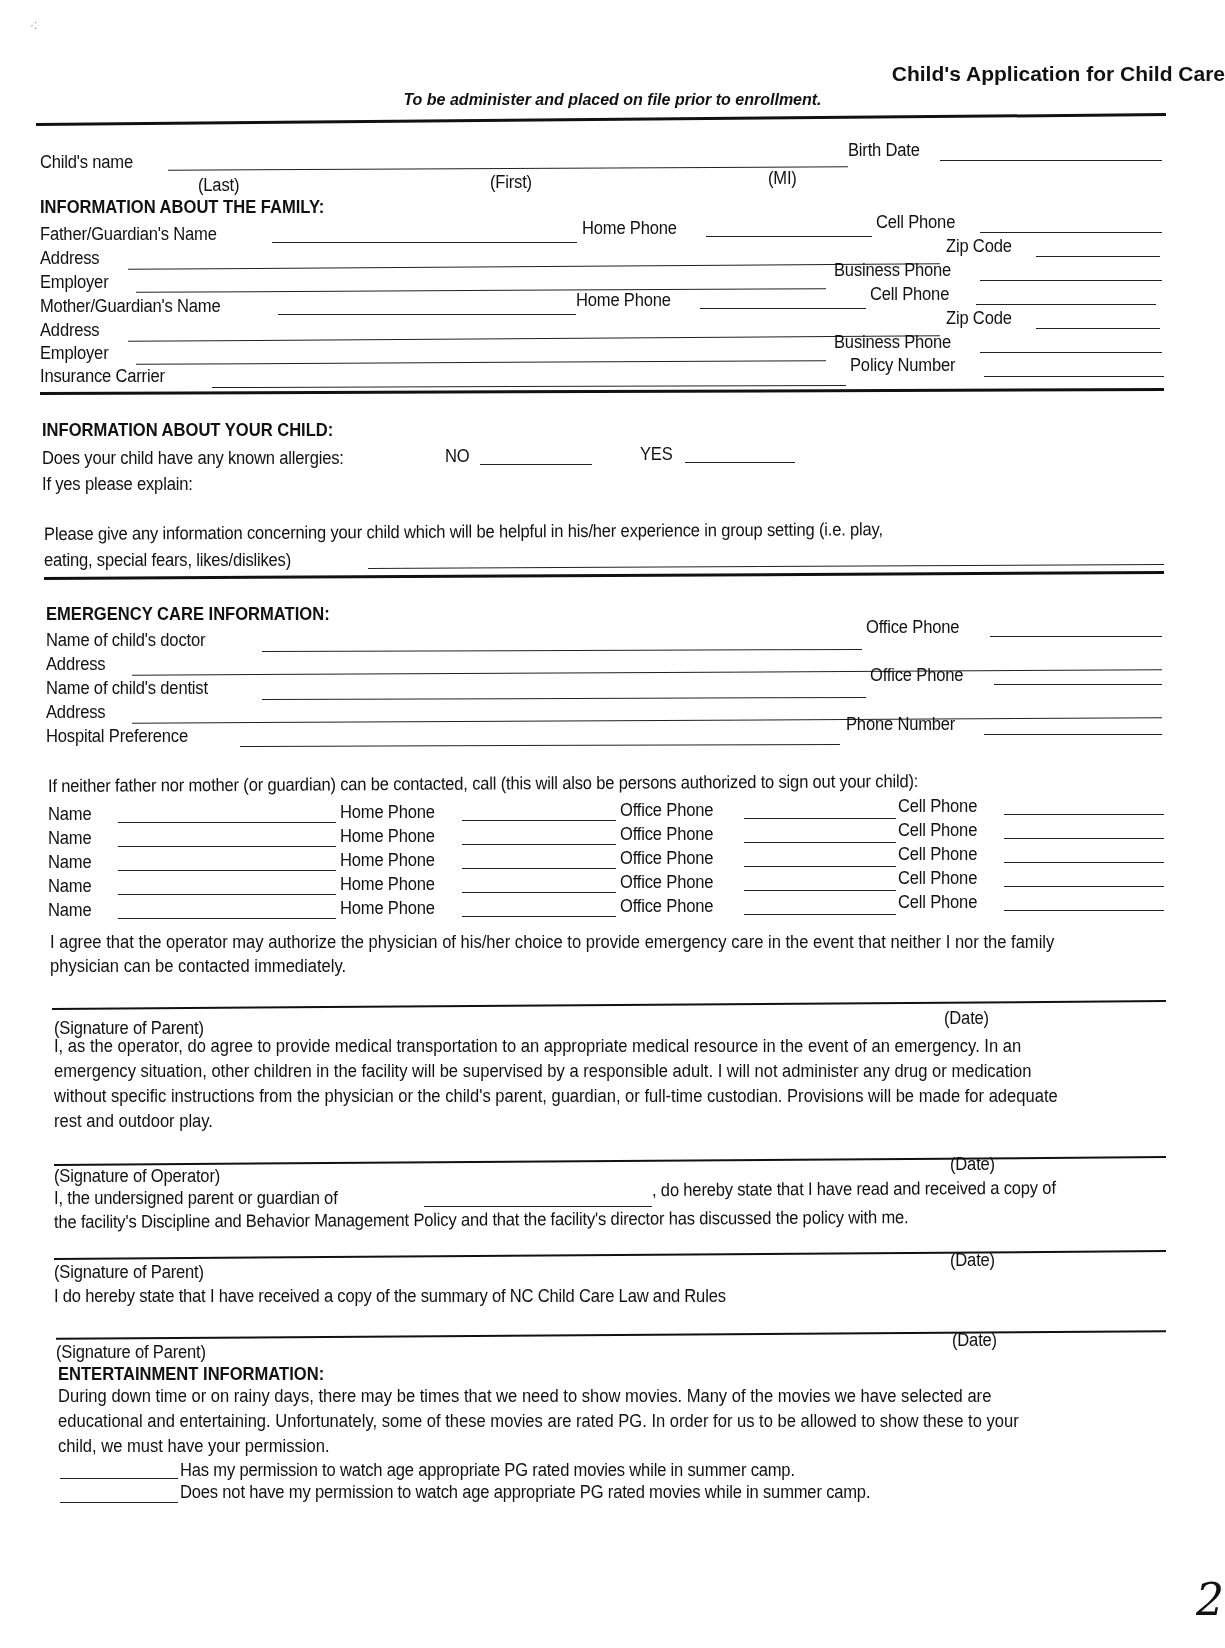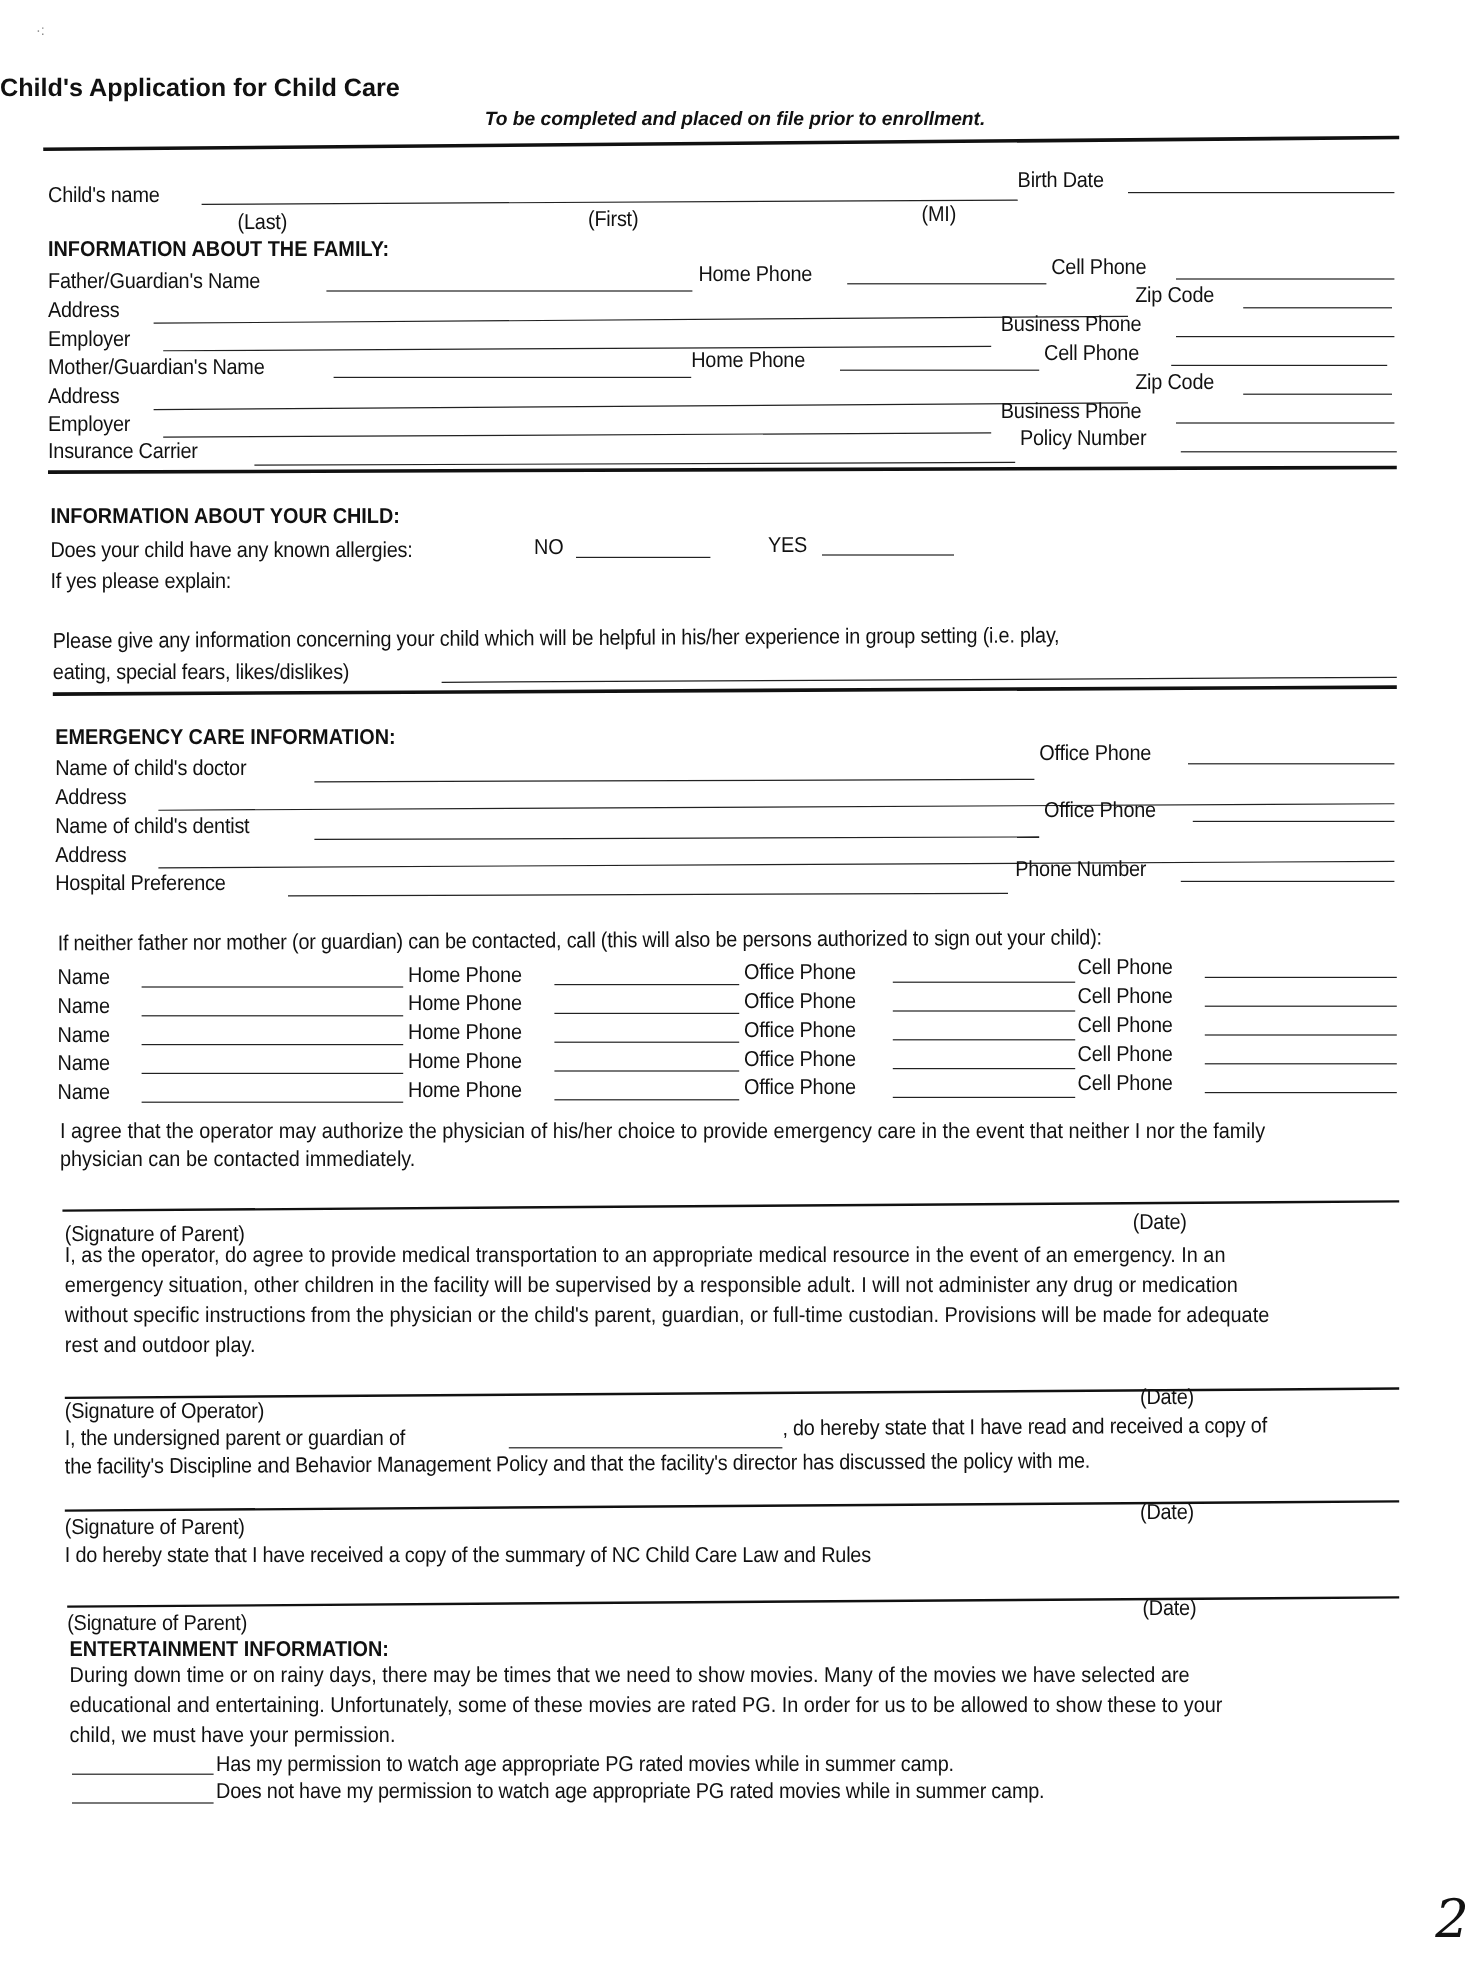--- a/index.html
+++ b/index.html
@@ -2,39 +2,39 @@
 <html><head>
 <meta charset="utf-8">
 <style>
   html, body { margin:0; padding:0; background:#fff; }
   body { width:1225px; height:1648px; position:relative; overflow:hidden;
          font-family:"Liberation Sans", sans-serif; color:#111; }
   .page { position:absolute; left:0; top:0; width:1225px; height:1648px; }
   .abs { position:absolute; white-space:nowrap; }
   .t { font-size:18px; letter-spacing:-0.2px; transform:scaleX(0.92); transform-origin:left center; }
   .h { font-size:18px; font-weight:bold; transform:scaleX(0.92); transform-origin:left center; }
-  .title { font-size:21px; font-weight:bold; left:0; width:1225px; text-align:left; }
+  .title { font-size:21px; font-weight:bold; left:0; width:1225px; text-align:right; }
   .subtitle { font-size:16px; font-weight:bold; font-style:italic; left:0; width:1225px; text-align:center; }
   .rule { position:absolute; height:0; border-top:2px solid #111; }
   .thick { border-top:3px solid #111; }
   .blank { position:absolute; height:0; border-top:1.5px solid #222; }
   .para { position:absolute; font-size:18px; line-height:24px; width:1110px; transform:scaleX(0.92); transform-origin:left top; white-space:normal; }
   .pagenum { font-size:44px; font-family:"DejaVu Serif", serif; font-style:italic; }
   .field { position:absolute; height:22px; border:none; background:transparent; }
   .mark { font-size:12px; color:#888; }
 </style>
 </head>
 <body>
 
 <div class="page">
 
   <span class="abs mark" style="left:30px;top:18px;">·:</span>
 
   <div class="abs title" style="top:62px;">Child's Application for Child Care</div>
-  <div class="abs subtitle" style="top:91px;">To be completed and placed on file prior to enrollment.</div>
+  <div class="abs subtitle" style="top:91px;">To be administer and placed on file prior to enrollment.</div>
   <div class="rule thick" style="left:36px;top:118px;width:1130px;transform:rotate(-0.5deg);"></div>
 
   <span class="abs t" style="left:40px;top:152px;">Child's name</span>
   <div class="blank" style="left:168px;top:168px;width:680px;transform:rotate(-0.3deg);"></div>
   <input class="field" style="left: 170px; top: 146px; width: 670px;" value="">
   <span class="abs t" style="left:848px;top:140px;">Birth Date</span>
   <div class="blank" style="left:940px;top:160px;width:222px;"></div>
   <input class="field" style="left: 940px; top: 138px; width: 222px;" value="">
   <span class="abs t" style="left:198px;top:175px;">(Last)</span>
   <span class="abs t" style="left:490px;top:172px;">(First)</span>

